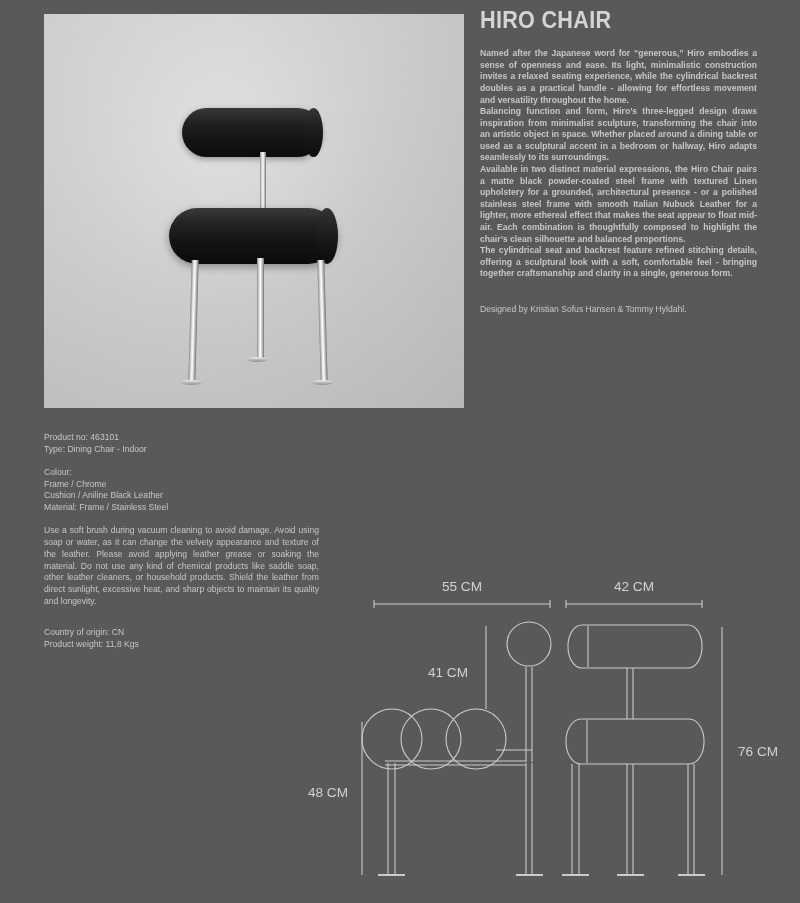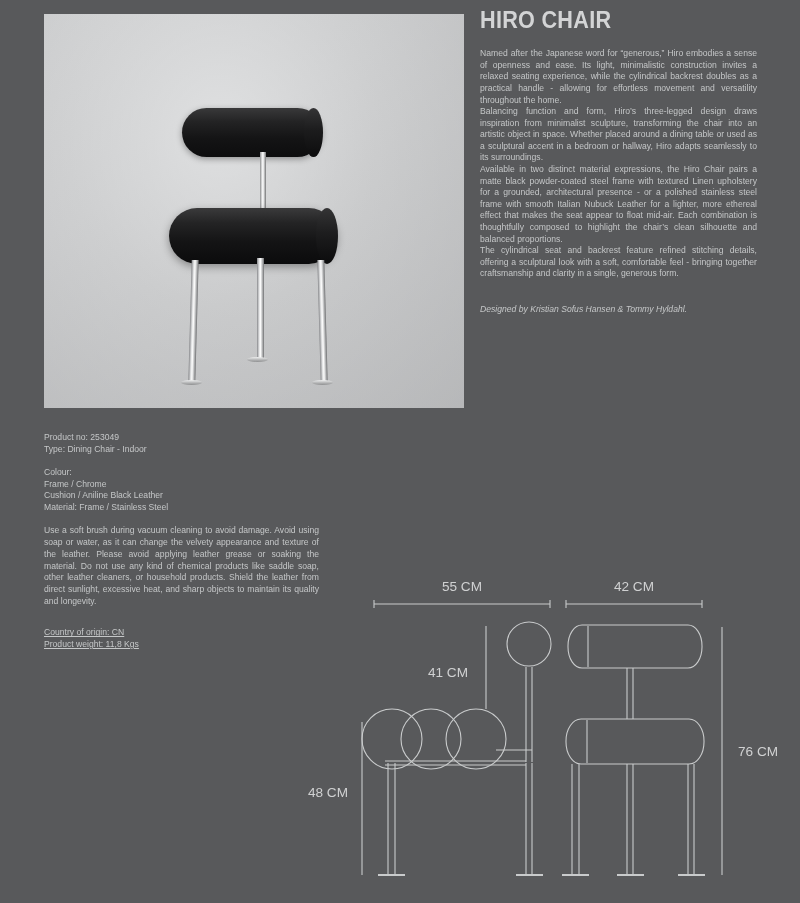--- a/index.html
+++ b/index.html
@@ -107,27 +107,26 @@
     transform: scaleX(0.94);
     transform-origin: left center;
   }
   .body-copy {
     font-size: 8.6px;
     line-height: 11.6px;
     color: #c5c7c8;
     text-align: justify;
     margin: 0;
   }
-  .body-copy p { margin: 0; }
+  .body-copy p { margin: 0; font-weight: bold; }
   .designed-by {
     font-size: 8.6px;
     line-height: 11.6px;
     color: #c5c7c8;
     margin-top: 24px;
-    font-style: italic;
   }
 
   
   .spec-col {
     position: absolute;
     left: 44px;
     top: 432px;
     width: 275px;
     font-size: 8.6px;
     line-height: 11.7px;
@@ -175,33 +174,33 @@
     <p>Named after the Japanese word for “generous,” Hiro embodies a sense of openness and ease. Its light, minimalistic construction invites a relaxed seating experience, while the cylindrical backrest doubles as a practical handle - allowing for effortless movement and versatility throughout the home.</p>
     <p>Balancing function and form, Hiro’s three-legged design draws inspiration from minimalist sculpture, transforming the chair into an artistic object in space. Whether placed around a dining table or used as a sculptural accent in a bedroom or hallway, Hiro adapts seamlessly to its surroundings.</p>
     <p>Available in two distinct material expressions, the Hiro Chair pairs a matte black powder-coated steel frame with textured Linen upholstery for a grounded, architectural presence - or a polished stainless steel frame with smooth Italian Nubuck Leather for a lighter, more ethereal effect that makes the seat appear to float mid-air. Each combination is thoughtfully composed to highlight the chair’s clean silhouette and balanced proportions.</p>
     <p>The cylindrical seat and backrest feature refined stitching details, offering a sculptural look with a soft, comfortable feel - bringing together craftsmanship and clarity in a single, generous form.</p>
   </div>
   <div class="designed-by">Designed by Kristian Sofus Hansen &amp; Tommy Hyldahl.</div>
 </div>
 
 <div class="spec-col">
   <div class="spec-block">
-    <span class="spec-line">Product no: 253049
+    <span class="spec-line">Product no: 463101
 Type: Dining Chair - Indoor</span>
   </div>
   <div class="spec-block">
     <span class="spec-line">Colour:
 Frame / Chrome
 Cushion / Aniline Black Leather
 Material: Frame / Stainless Steel</span>
   </div>
   <div class="spec-block">
     <span class="spec-line justify" style="text-align:justify;">Use a soft brush during vacuum cleaning to avoid damage. Avoid using soap or water, as it can change the velvety appearance and texture of the leather. Please avoid applying leather grease or soaking the material. Do not use any kind of chemical products like saddle soap, other leather cleaners, or household products. Shield the leather from direct sunlight, excessive heat, and sharp objects to maintain its quality and longevity.</span>
   </div>
-  <div class="spec-block" style="margin-top:20px;text-decoration:underline;">
+  <div class="spec-block" style="margin-top:20px;">
     <span class="spec-line">Country of origin: CN
 Product weight: 11,8 Kgs</span>
   </div>
 </div>
 
 <div class="tech-drawing">
   <svg width="500" height="323" viewBox="0 0 500 323" xmlns="http://www.w3.org/2000/svg">
     <g fill="none" stroke="#c9cbcc" stroke-width="1.1" stroke-linecap="butt">
 
       <g>

